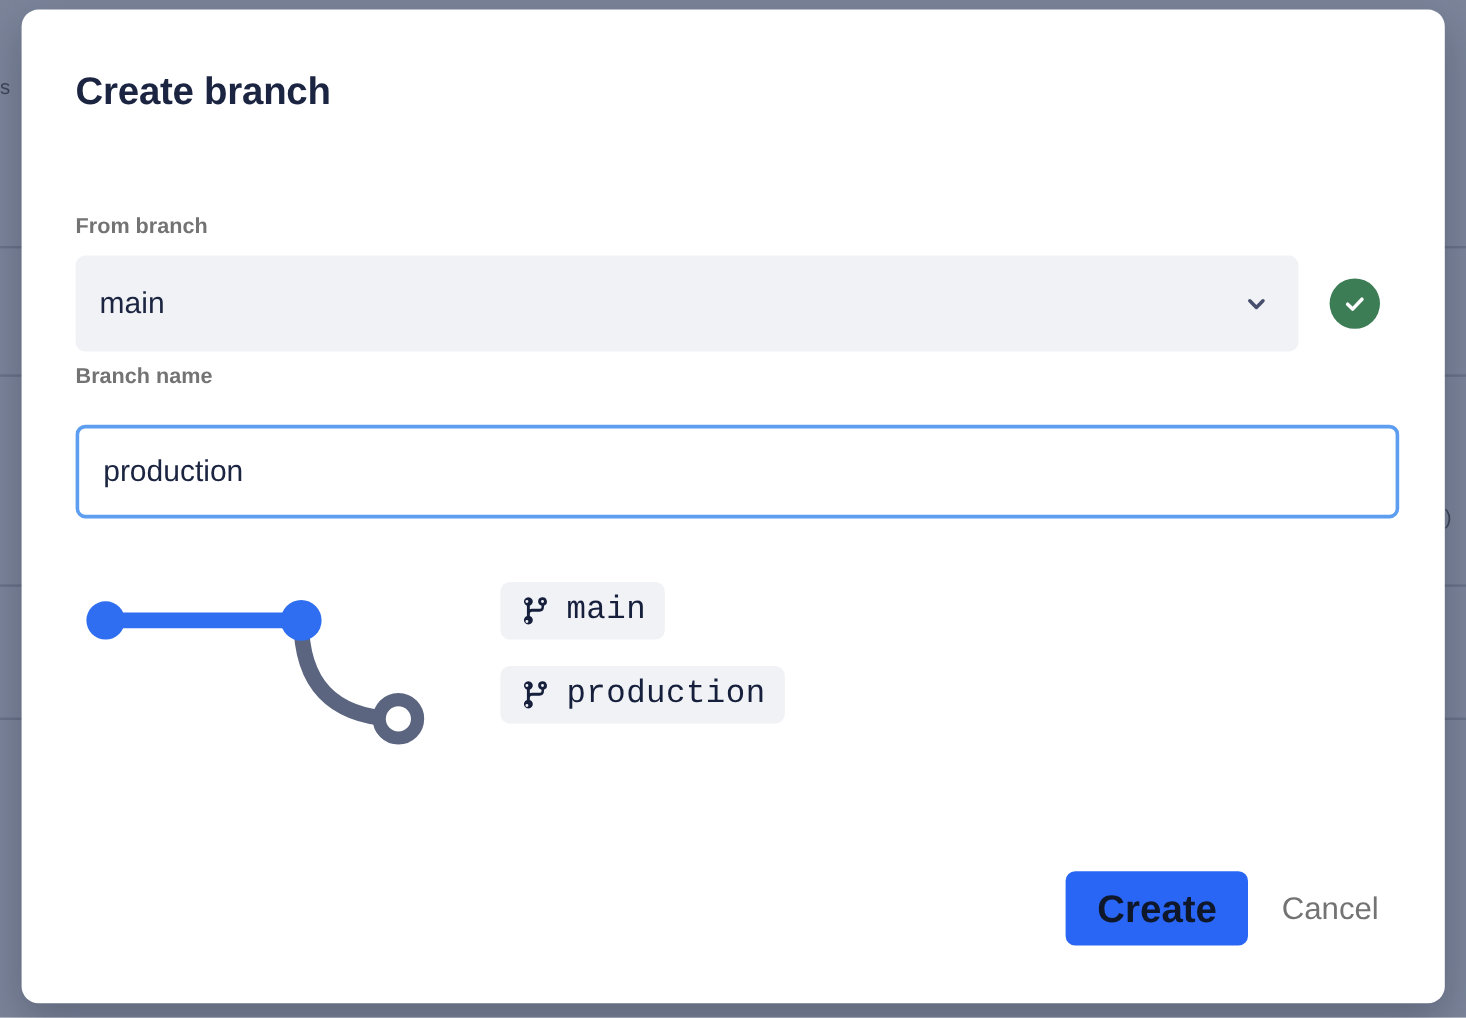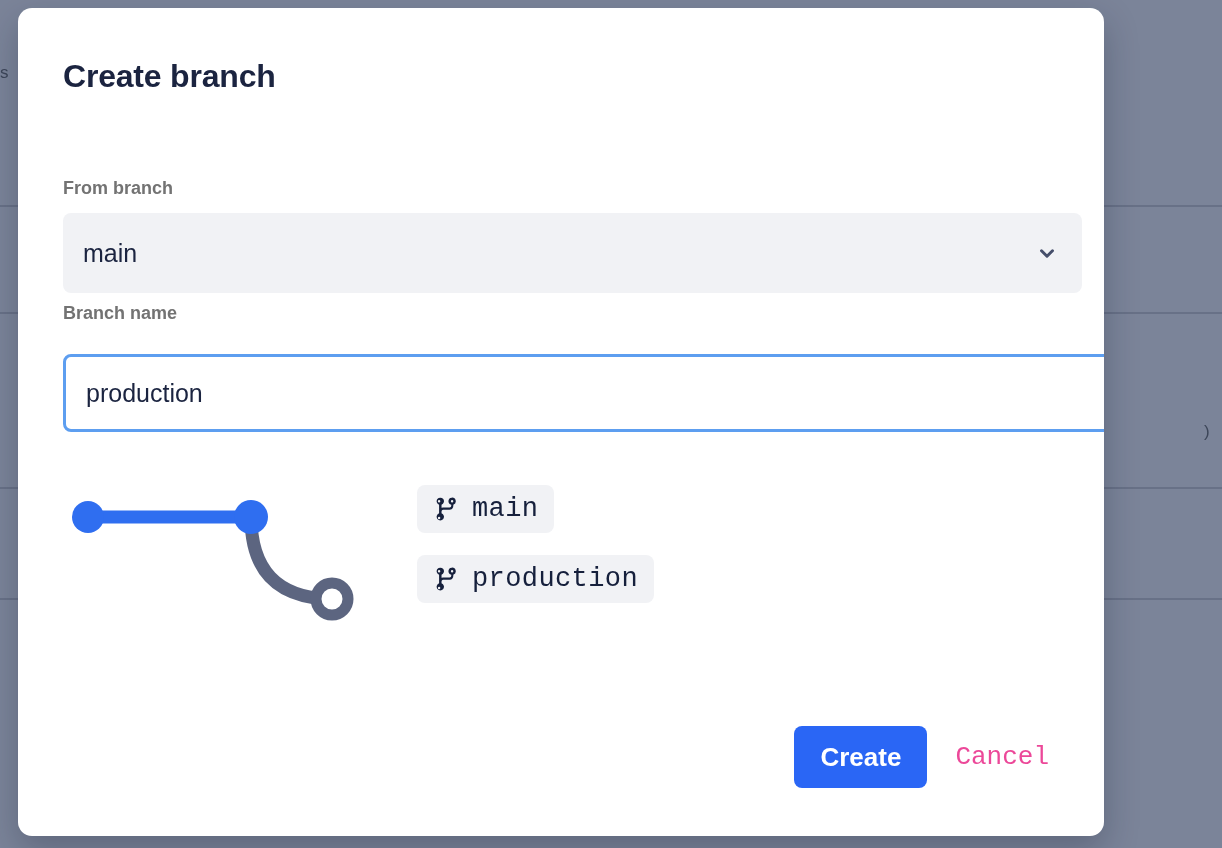--- a/index.html
+++ b/index.html
@@ -33,21 +33,21 @@
     font-size: 17px;
     font-family: "Liberation Sans", sans-serif;
     white-space: nowrap;
   }
 
   
   #modal {
     position: absolute;
     left: 18px;
     top: 8px;
-    width: 1086px;
+    width: 1186px;
     height: 828px;
     background: #ffffff;
     border-radius: 14px;
     box-shadow: 0 14px 34px rgba(20, 28, 50, 0.28);
     box-sizing: border-box;
     padding: 0;
     overflow: hidden;
   }
   .modal-inner {
     position: absolute;
@@ -193,35 +193,35 @@
   #dialog-actions {
     position: absolute;
     right: 19px;
     top: 718px;
     display: flex;
     align-items: center;
     gap: 14px;
   }
   #create-button {
     background: #2a66f5;
-    color: #ffffff;
+    color: #0f172a;
     border: none;
     border-radius: 8px;
     font-family: "Liberation Sans", sans-serif;
-    font-size: 26px;
+    font-size: 32px;
     font-weight: 700;
     padding: 0 26px;
     height: 62px;
     cursor: pointer;
   }
   #cancel-button {
     background: transparent;
     border: none;
-    color: #ec4899;
-    font-family: Liberation Mono, monospace;
+    color: #737373;
+    font-family: Liberation Sans, sans-serif;
     font-size: 26px;
     padding: 0 14px;
     height: 62px;
     cursor: pointer;
   }
 </style>
 </head>
 <body>
 
 <div id="backdrop">

